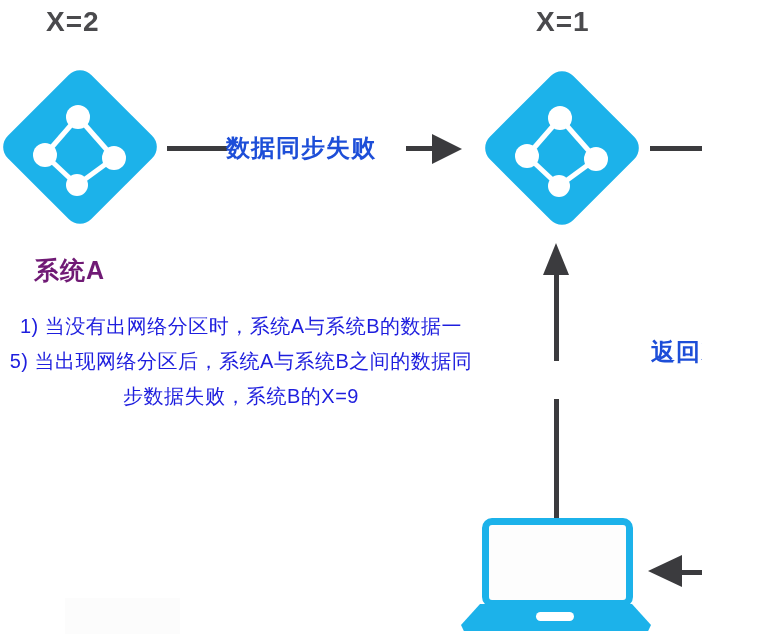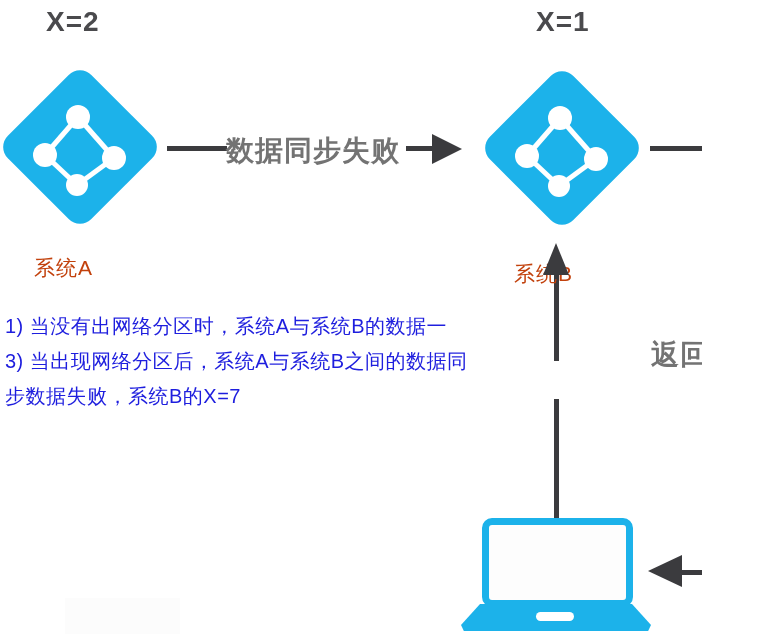--- a/index.html
+++ b/index.html
@@ -11,21 +11,21 @@
     font-family:"Liberation Sans","DejaVu Sans",sans-serif;
   }
   .abs{position:absolute;}
 
   
   .value-label{
     font-size:28px;font-weight:600;color:#4a4a4d;letter-spacing:1px;
   }
   
   .sys-label{
-    font-size:21px;font-weight:400;color:#c2410c;letter-spacing:1px;z-index:2;
+    font-size:25px;font-weight:700;color:#701a75;letter-spacing:1px;z-index:2;
   }
 
   
   .diamond{
     width:118px;height:118px;border-radius:16px;
     background:#1cb2ea;transform:rotate(45deg);
   }
   .node-icon{z-index:1;}
 
   
@@ -43,21 +43,21 @@
     border-bottom:32px solid #3b3b3e;
   }
   .arrow-left{
     width:0;height:0;
     border-top:16px solid transparent;border-bottom:16px solid transparent;
     border-right:34px solid #3b3b3e;
   }
 
   
   .edge-label{
-    font-size:28px;font-weight:600;color:#737373;letter-spacing:1px;
+    font-size:24px;font-weight:600;color:#1d4ed8;letter-spacing:1px;
     background:#ffffff;z-index:2;white-space:nowrap;
   }
 
   
   .laptop-screen{
     width:151px;height:89px;box-sizing:border-box;
     border:7px solid #1cb2ea;border-radius:10px;background:#fdfdfd;
     z-index:2;
   }
   .laptop-base{
@@ -66,21 +66,21 @@
   }
   .laptop-notch{
     width:38px;height:9px;background:#ffffff;border-radius:5px;z-index:3;
   }
 
   
   .notes{
     width:472px;font-size:20px;line-height:35px;color:#1e1ede;
     letter-spacing:0.5px;z-index:2;
   }
-  .notes div{white-space:nowrap;}
+  .notes div{white-space:nowrap;text-align:center;}
 
   .bg-smudge{background:#fcfcfc;}
 </style>
 </head>
 <body>
 
 <div class="canvas">
 
   <div class="abs bg-smudge" style="left:65px;top:598px;width:115px;height:36px;"></div>
 
@@ -113,21 +113,20 @@
     </g>
     <g fill="#ffffff">
       <circle cx="48" cy="20" r="12"></circle>
       <circle cx="15" cy="58" r="12"></circle>
       <circle cx="84" cy="61" r="12"></circle>
       <circle cx="47" cy="88" r="11"></circle>
     </g>
   </svg>
 
   <div class="abs sys-label" style="left:34px;top:254px;">系统A</div>
-  <div class="abs sys-label" style="left:514px;top:260px;">系统B</div>
 
   <div class="abs line" style="left:167px;top:146px;width:60px;height:5px;"></div>
   <div class="abs edge-label" style="left:226px;top:132px;background:transparent;">数据同步失败</div>
   <div class="abs line" style="left:406px;top:146px;width:28px;height:5px;"></div>
   <div class="abs arrow-right" style="left:432px;top:134px;"></div>
 
   <div class="abs arrow-up" style="left:543px;top:243px;"></div>
   <div class="abs line" style="left:554px;top:272px;width:5px;height:89px;"></div>
   <div class="abs line" style="left:554px;top:399px;width:5px;height:121px;"></div>
 
@@ -136,17 +135,17 @@
   <div class="abs edge-label" style="left:651px;top:336px;">返回X=1</div>
   <div class="abs line" style="left:682px;top:570px;width:41px;height:5px;"></div>
   <div class="abs arrow-left" style="left:648px;top:555px;"></div>
 
   <div class="abs laptop-screen" style="left:482px;top:518px;"></div>
   <div class="abs laptop-base" style="left:461px;top:604px;"></div>
   <div class="abs laptop-notch" style="left:536px;top:612px;"></div>
 
   <div class="abs notes" style="left:5px;top:309px;">
     <div>1) 当没有出网络分区时，系统A与系统B的数据一</div>
-    <div>3) 当出现网络分区后，系统A与系统B之间的数据同</div>
-    <div>步数据失败，系统B的X=7</div>
+    <div>5) 当出现网络分区后，系统A与系统B之间的数据同</div>
+    <div>步数据失败，系统B的X=9</div>
   </div>
 
 </div>
 
 </body></html>

